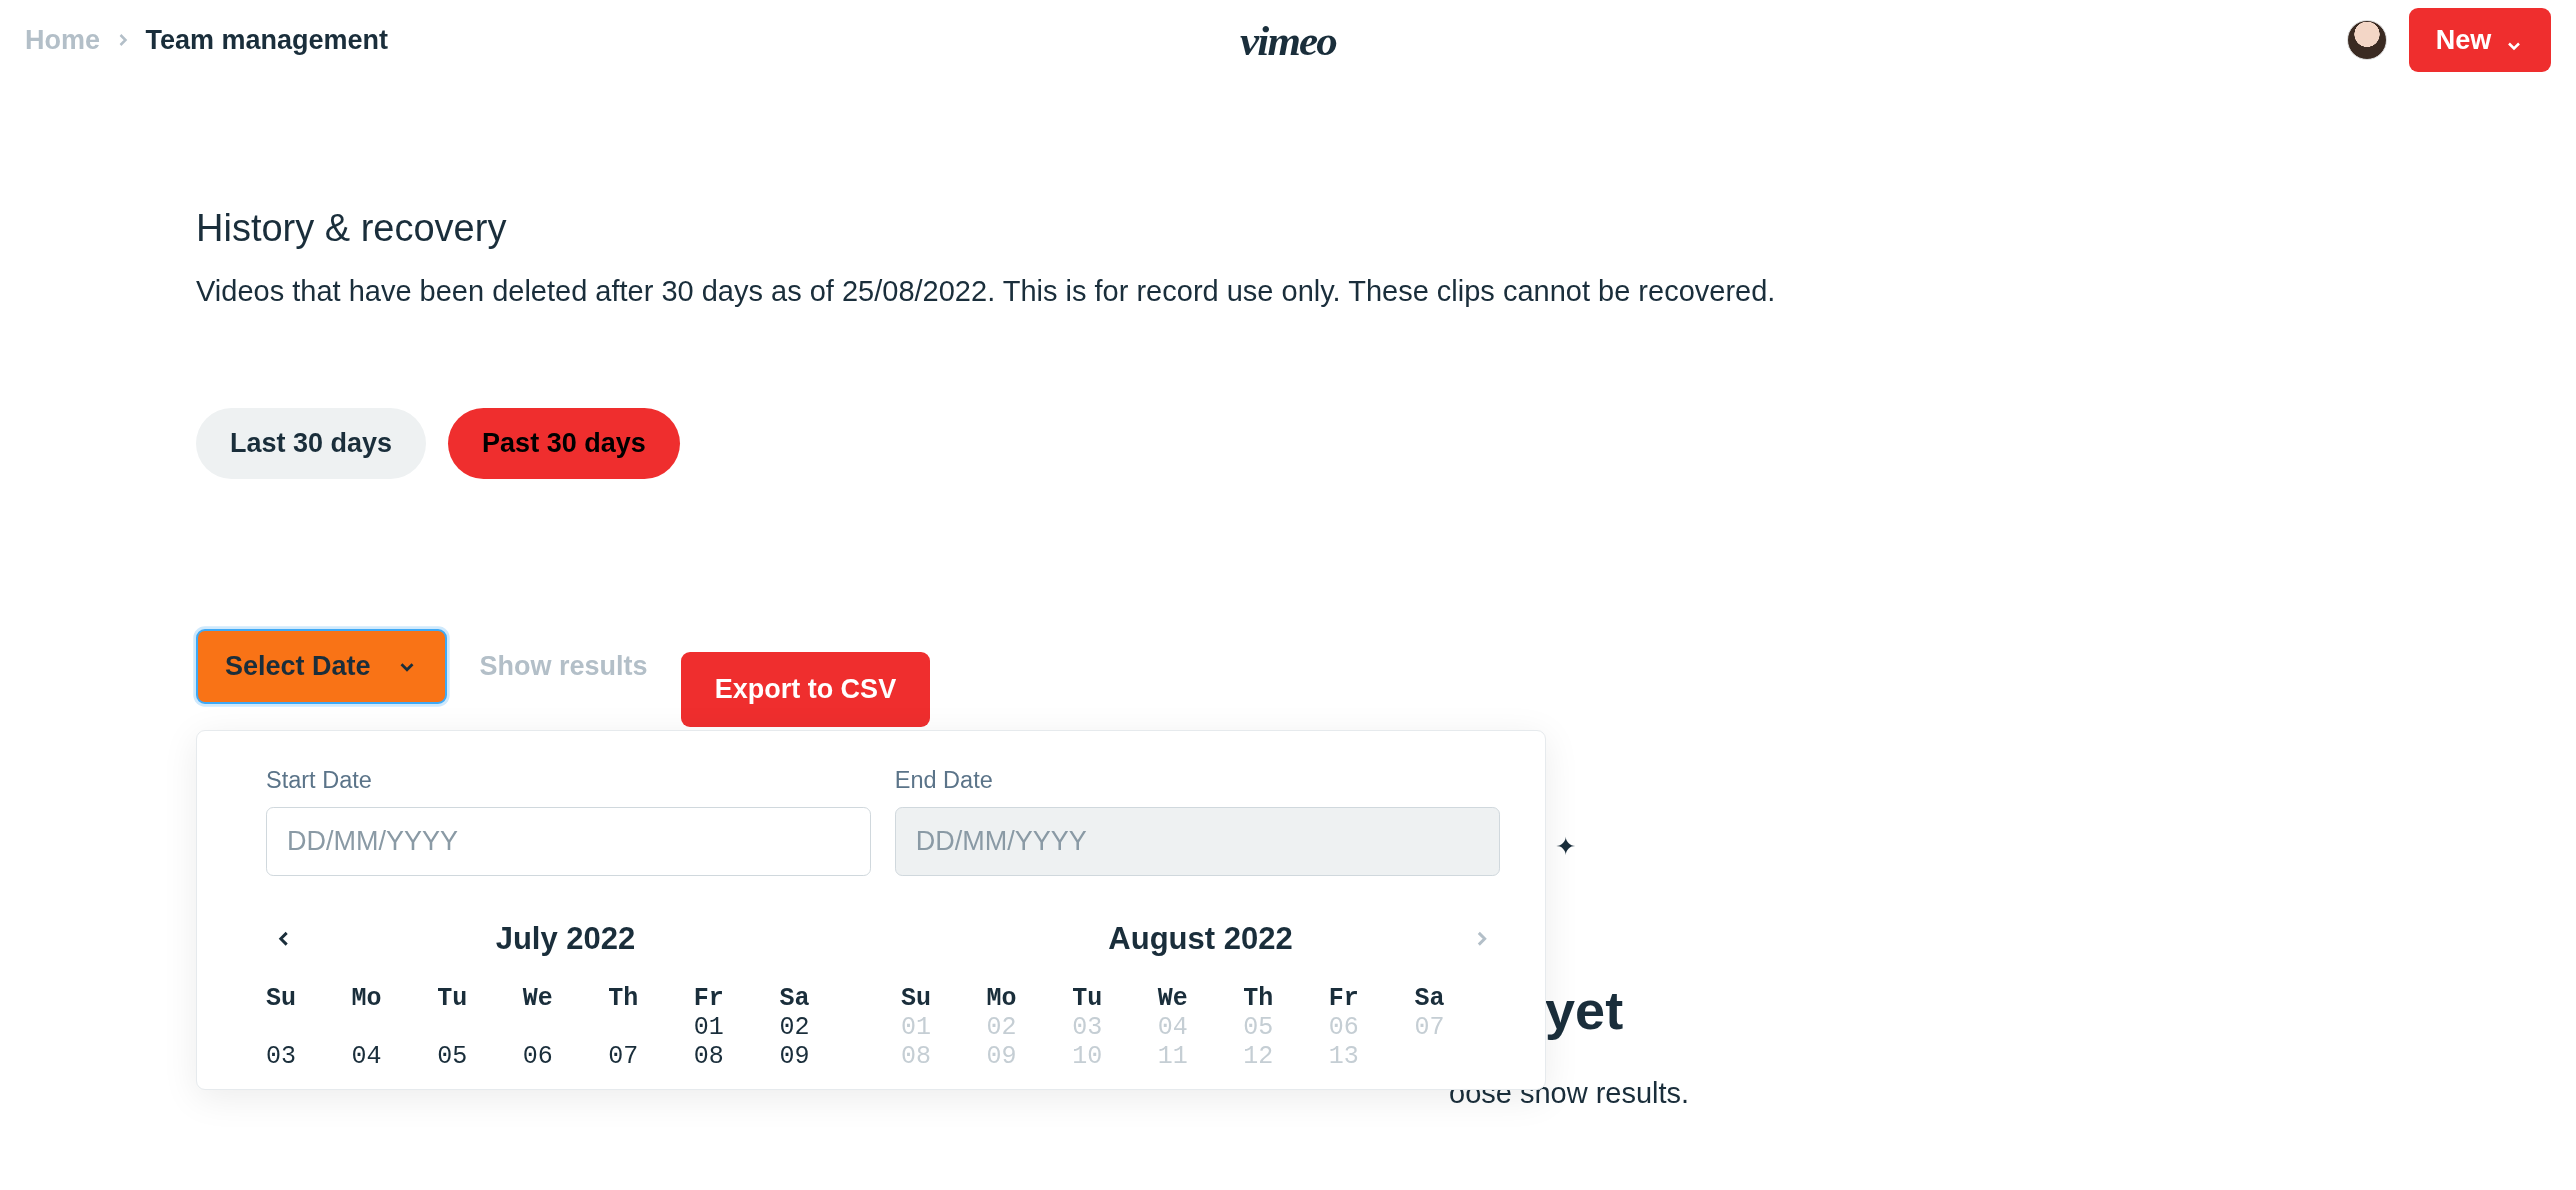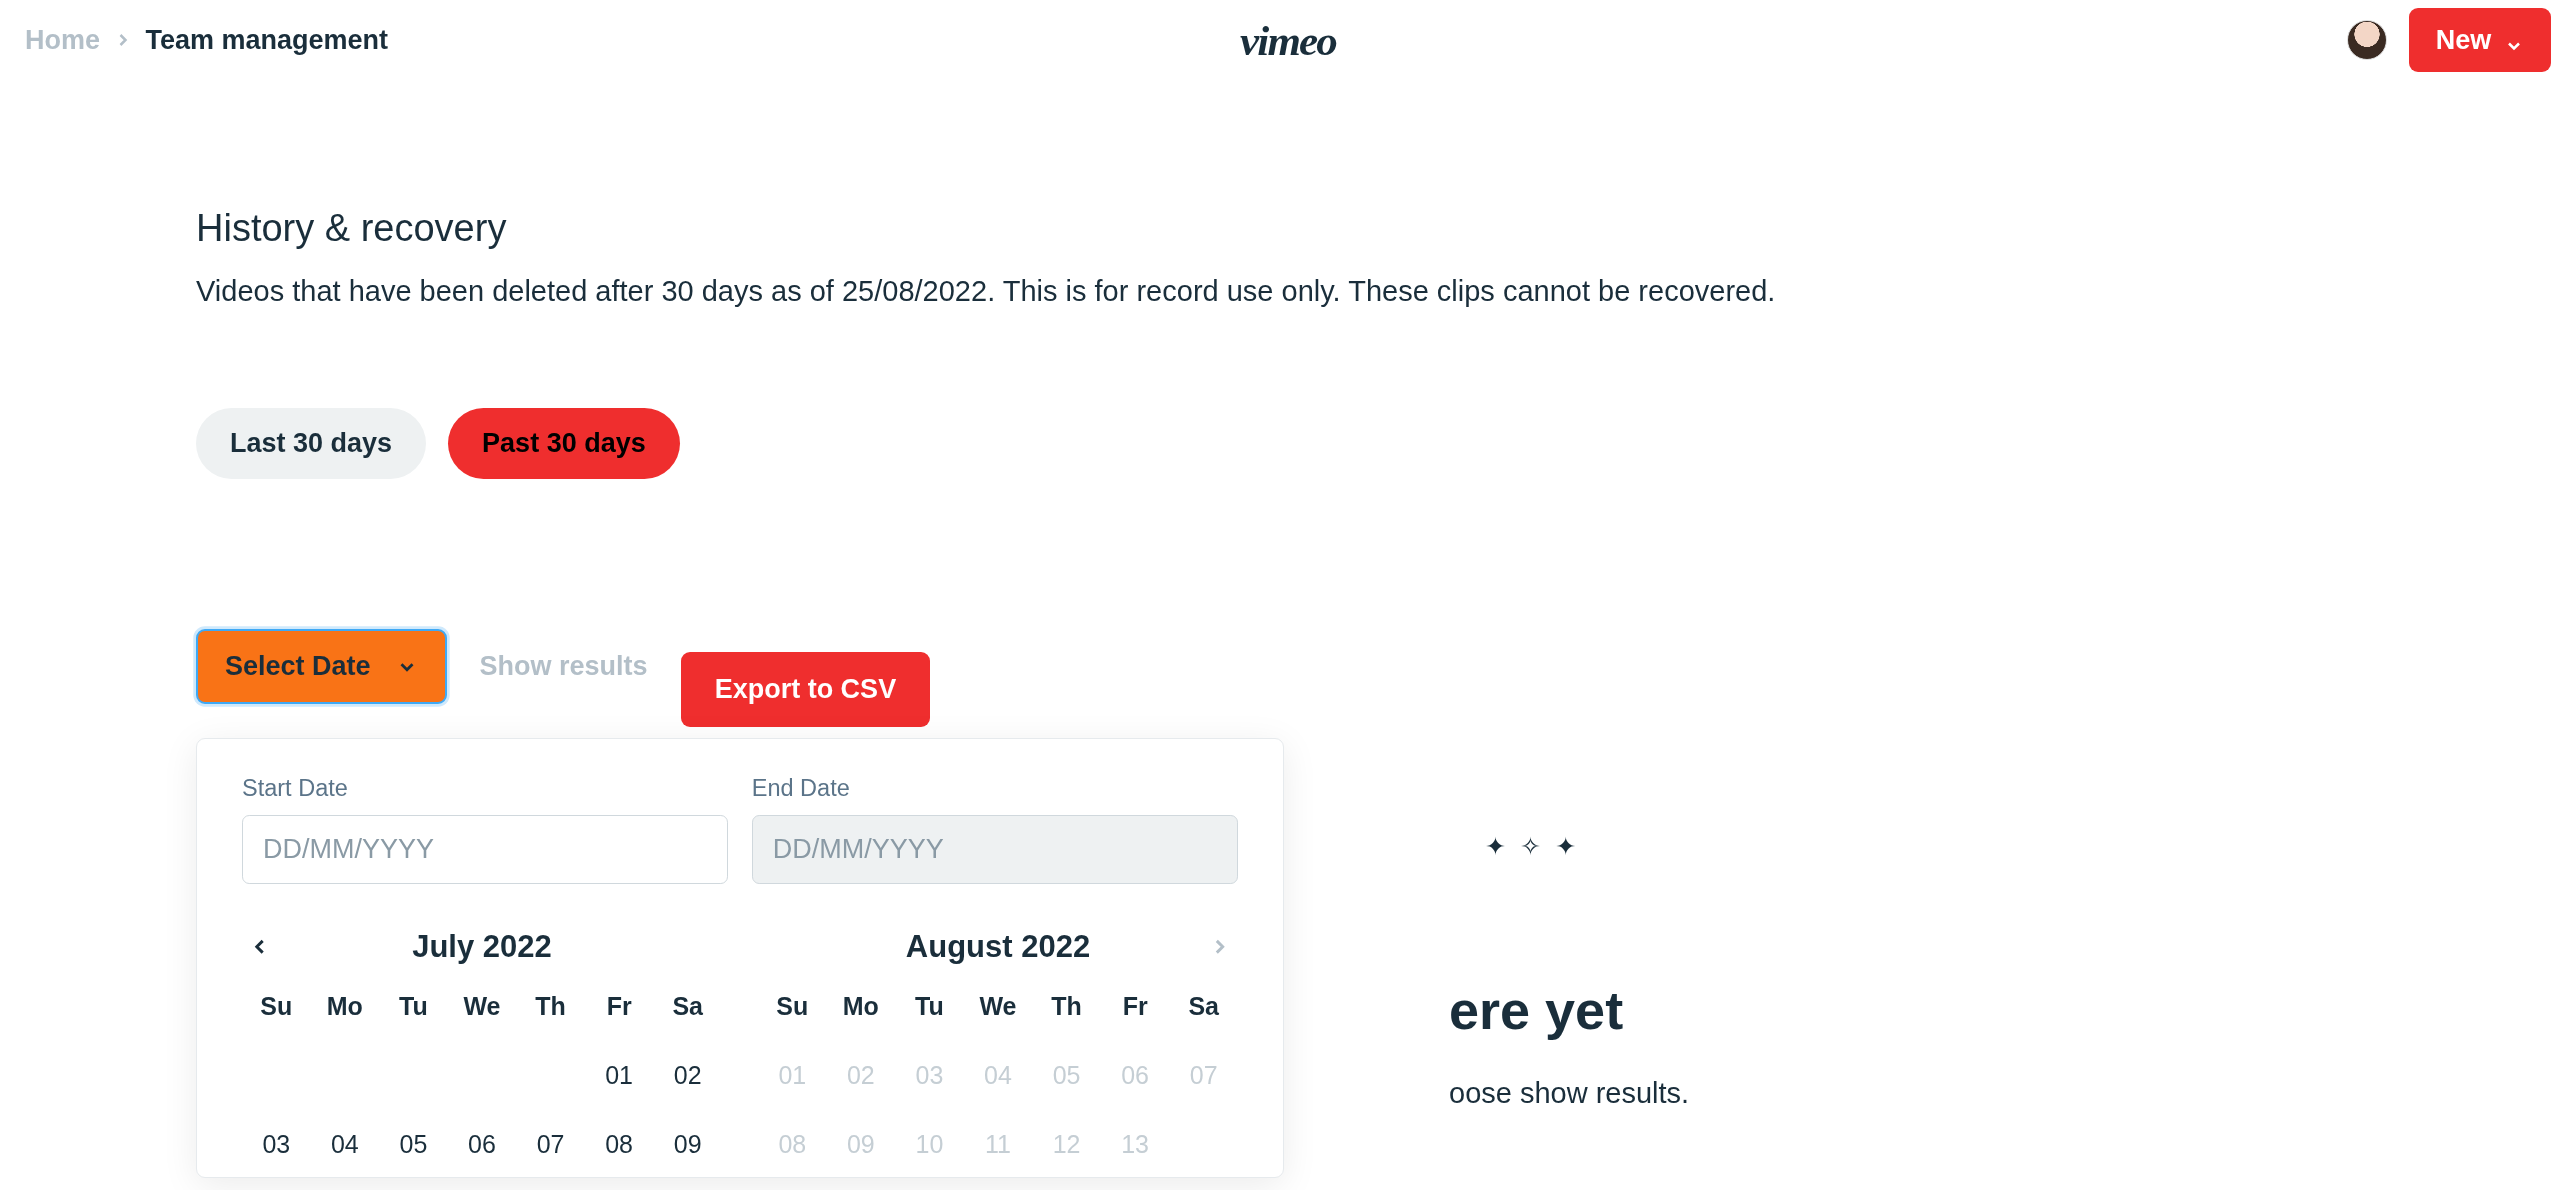--- a/index.html
+++ b/index.html
@@ -117,27 +117,27 @@
     background: #ef2e2e; color: #fff; font-weight: 700;
     border: none; border-radius: 9px; padding: 22px 34px;
     font-size: 27px; cursor: pointer; margin-top: 46px;
   }
 
   
   .popover {
     position: absolute;
     top: 100%;
     left: 0;
-    margin-top: 11px;
-    width: 1088px;
+    margin-top: 3px;
+    width: 1350px;
     background: #fff;
     border: 0.9px solid #e6eaed;
     border-radius: 9px;
     box-shadow: 0 7.2px 36px rgba(0,0,0,0.08);
-    padding: 36px 45px 18px 45px;
+    padding: 36px 45px 18px 69px;
     z-index: 10;
   }
   .date-inputs { display: flex; gap: 23.5px; margin-bottom: 45px;}
   .date-field { flex: 1; }
   .date-field label { display:block; color:#5b7489; font-size: 23.5px; margin-bottom: 12.7px; }
   .date-field input {
     width: 100%;
     font-size: 27px;
     padding: 18px 20px;
     border: 0.9px solid #d0d8dd;
@@ -156,21 +156,21 @@
   .cal-nav {
     position:absolute; top:0; width:36px; height:36px;
     display:flex; align-items:center; justify-content:center;
     color:#1a2e3b; cursor:pointer;
   }
   .cal-nav.left { left: 0; }
   .cal-nav.right { right: 0; color:#b3bfc8; cursor: default;}
   .cal-title { font-size: 31px; font-weight: 800; }
   .cal-grid {
     display:grid; grid-template-columns: repeat(7, 1fr);
-    text-align:center; row-gap: 40px;
+     font-family: Liberation Mono, monospace;
   }
   .dow { font-size: 25px; font-weight: 800; color:#1a2e3b; }
   .day { font-size: 25px; color:#1a2e3b; cursor:pointer;}
   .day.disabled { color:#c5ced4; cursor: default;}
   .day.empty { visibility:hidden; }
 
   
   .bg-empty {
     position:absolute;
     left: 1449px;

